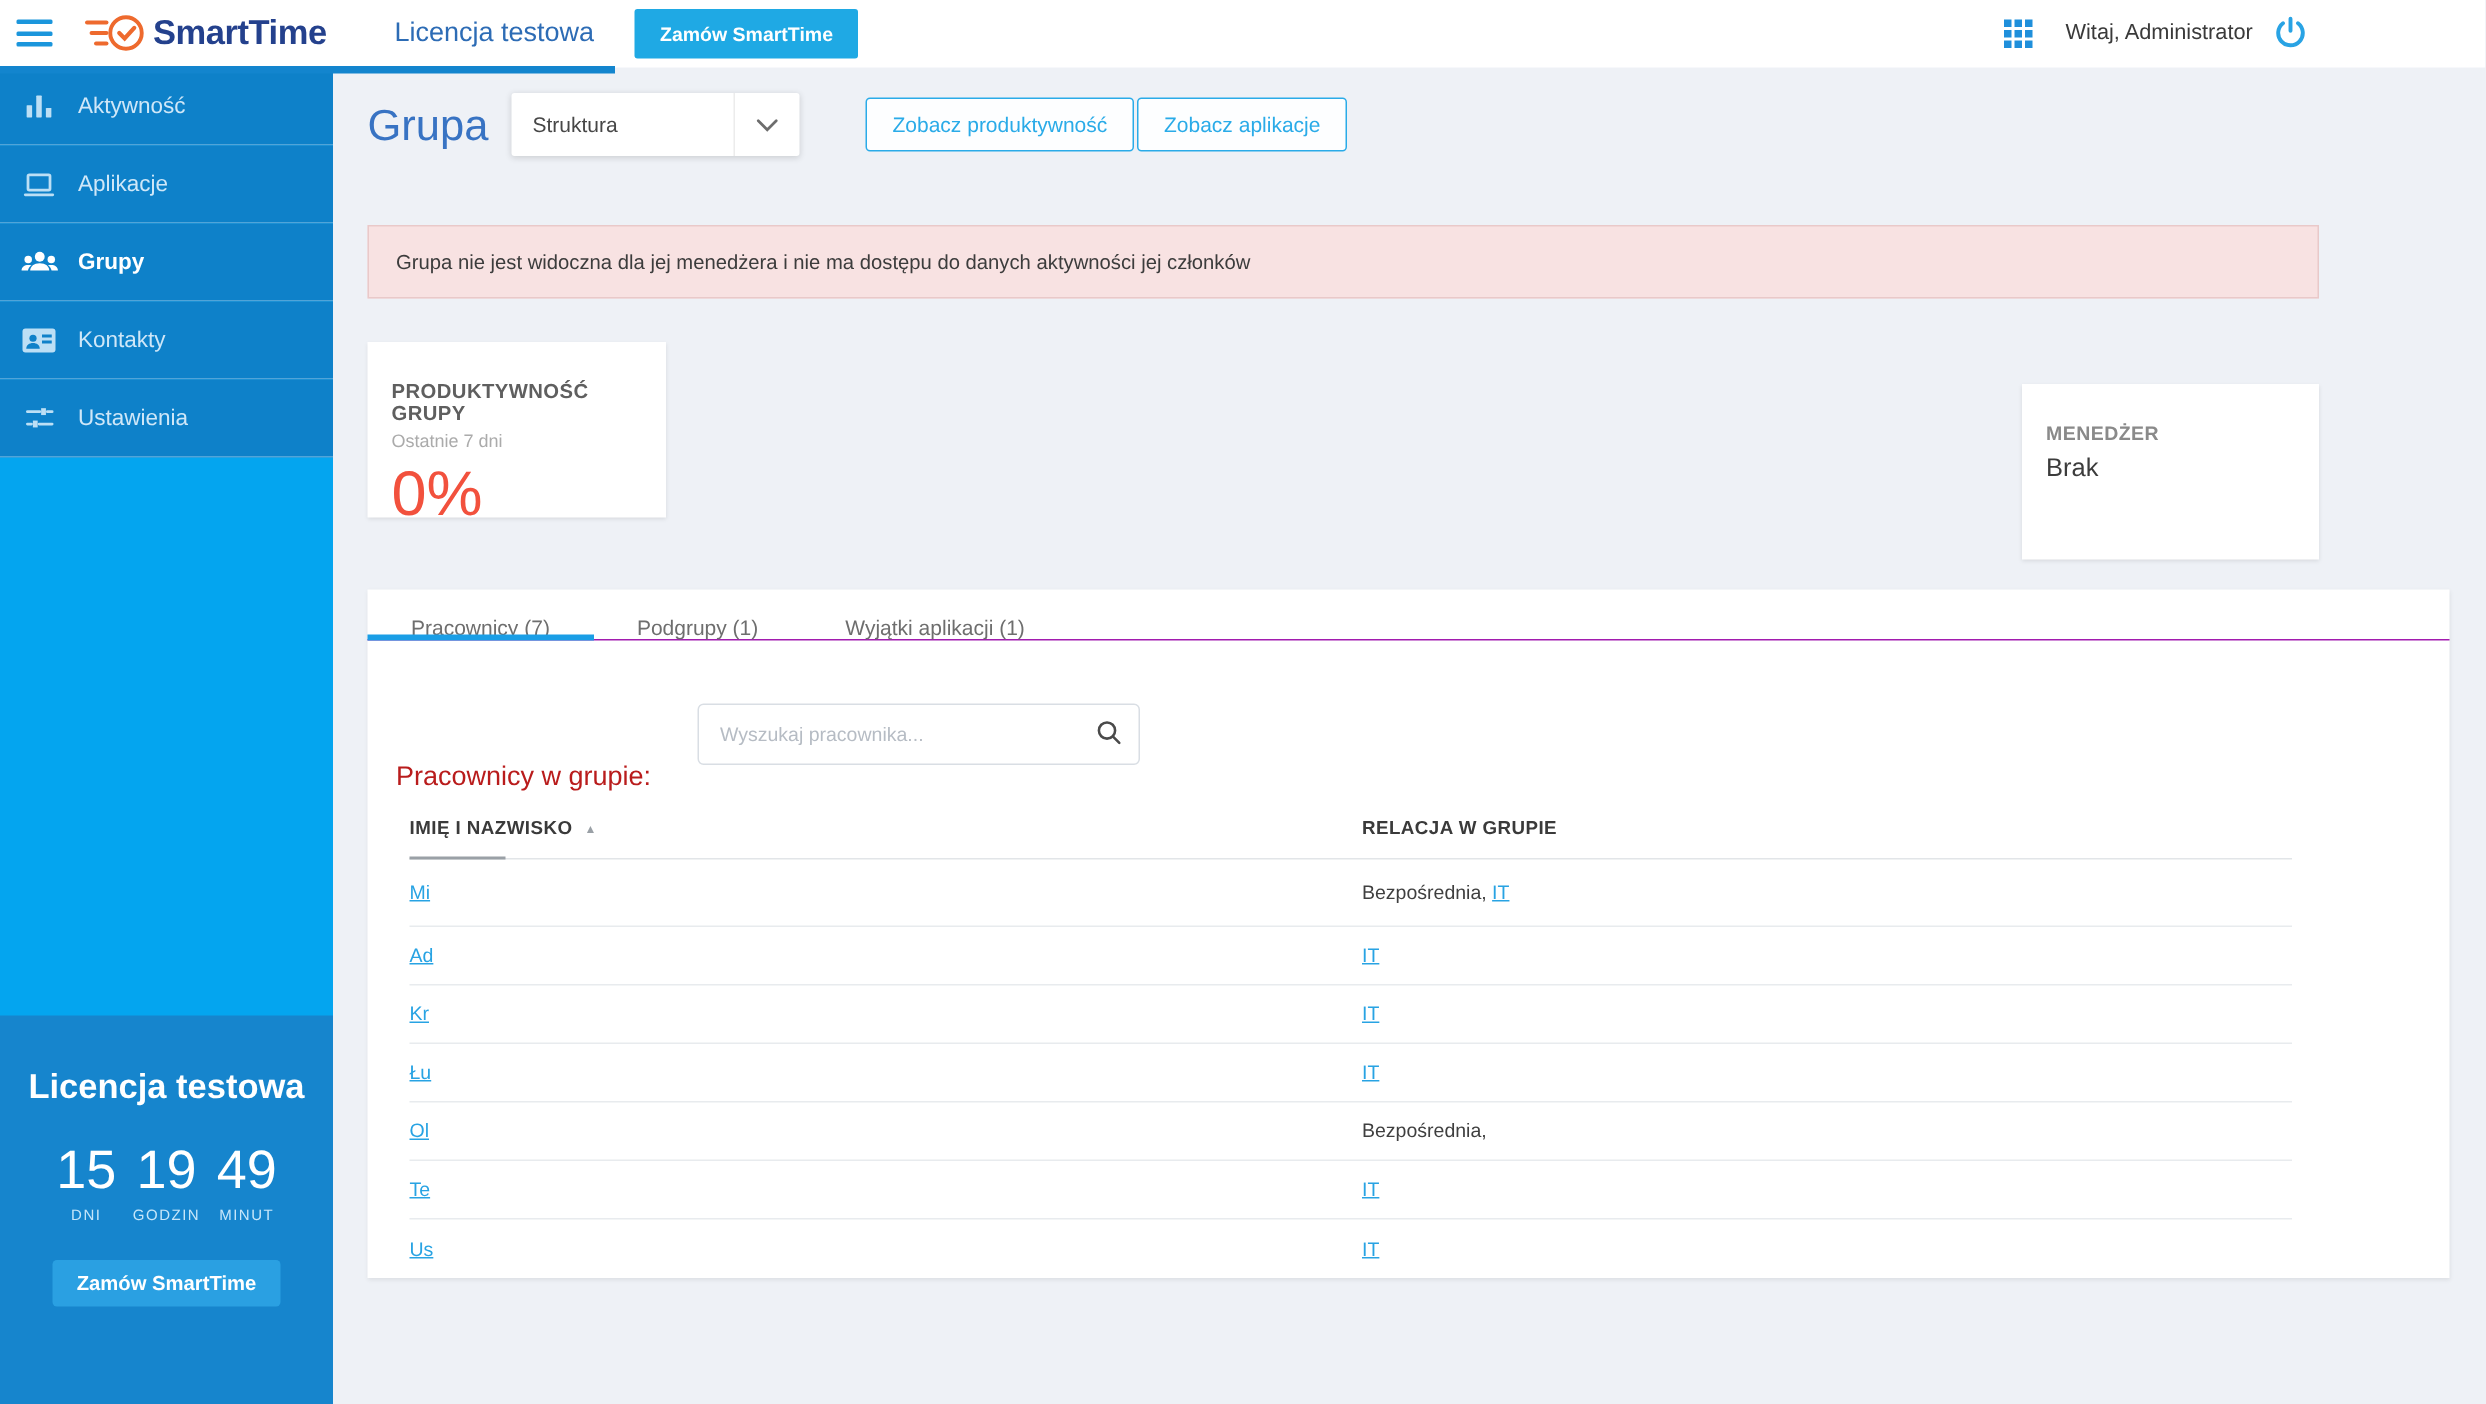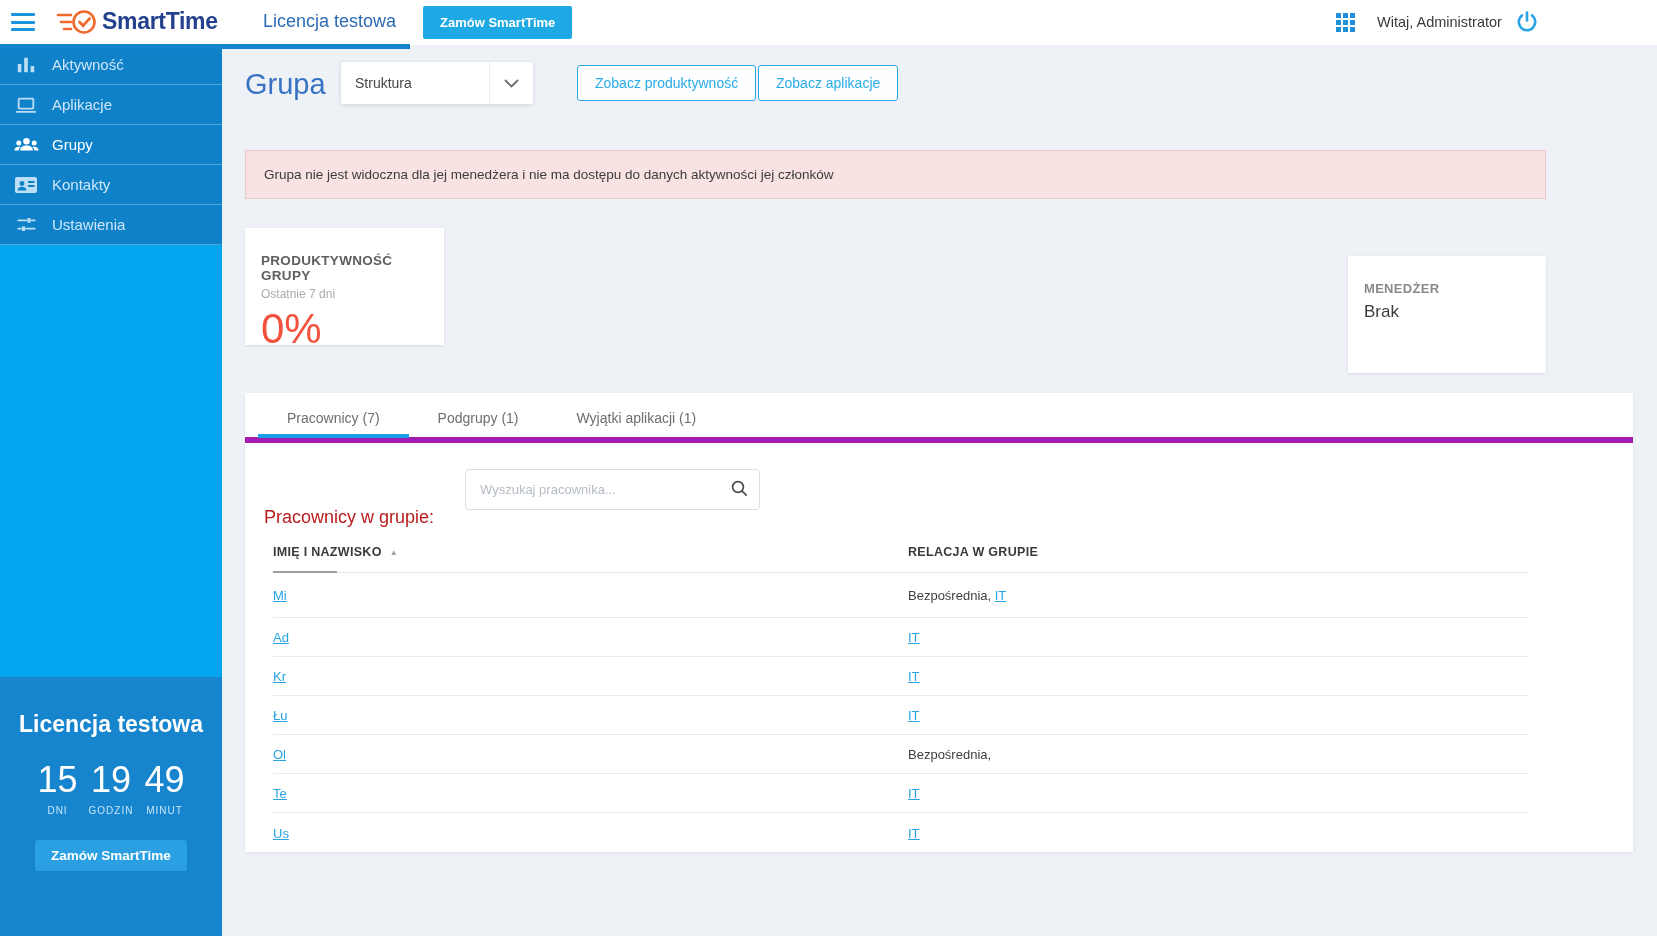--- a/index.html
+++ b/index.html
@@ -15,24 +15,24 @@
   .top-license { position:absolute; left:263px; top:11px; font-size:18px; color:#2d6cb5; }
   .top-order-btn { position:absolute; left:423px; top:6px; height:33px; padding:0 17px; background:#1fa9e4; color:#fff; font-size:13px; font-weight:bold; border:none; border-radius:2px; line-height:33px; cursor:pointer; }
   .grid-icon { position:absolute; left:1336px; top:13px; width:19px; height:19px; display:grid; grid-template-columns:repeat(3,5px); grid-template-rows:repeat(3,5px); gap:2px; cursor:pointer; }
   .grid-icon i { background:#1f8fdb; }
   .greeting { position:absolute; left:1377px; top:14px; font-size:14.5px; color:#3a3a3a; }
   .power-icon { position:absolute; left:1514px; top:9px; cursor:pointer; }
   .progress-bar { position:absolute; left:0; top:44px; width:410px; height:5px; background:#1385ce; z-index:6; }
 
   
   .sidebar { position:absolute; left:0; top:45px; width:222px; height:891px; background:#04a5ef; }
-  .nav-item { height:40px; background:#0e81c9; border-bottom:1px solid rgba(255,255,255,0.28); display:flex; align-items:center; padding-left:13px; cursor:pointer; }
+  .nav-item { height:52px; background:#0e81c9; border-bottom:1px solid rgba(255,255,255,0.28); display:flex; align-items:center; padding-left:13px; cursor:pointer; }
   .nav-icon { width:26px; height:24px; color:#bcdff5; display:flex; align-items:center; justify-content:center; }
   .nav-label { margin-left:13px; font-size:15px; color:#cfe7f8; }
-  .nav-item.active .nav-label { color:#ffffff; font-weight:normal; }
+  .nav-item.active .nav-label { color:#ffffff; font-weight:bold; }
   .nav-item.active .nav-icon { color:#ffffff; }
 
   .license-box { position:absolute; left:0; bottom:0; width:222px; height:259px; background:#1685cd; text-align:center; color:#fff; }
   .license-title { margin-top:34px; font-size:23px; font-weight:bold; }
   .countdown { display:flex; justify-content:center; gap:11px; margin-top:24px; }
   .count-unit .val { font-size:36px; font-weight:300; line-height:1; }
   .count-unit .lbl { font-size:10px; letter-spacing:1px; color:#c6e6fa; margin-top:7px; }
   .license-order-btn { margin-top:24px; width:152px; height:31px; background:#2aa0e2; border:none; border-radius:3px; color:#fff; font-size:13.5px; font-weight:bold; cursor:pointer; }
 
   
@@ -51,21 +51,21 @@
   .card-productivity { left:23px; width:199px; }
   .card-manager { left:1126px; width:198px;margin-top:28px; }
   .card-title { font-size:13.5px; font-weight:bold; color:#5f5f5f; letter-spacing:0.3px; }
   .card-sub { font-size:12px; color:#ababab; margin-top:4px; }
   .card-value-red { font-size:42px; color:#f2513d; margin-top:7px; line-height:1; }
   .card-title-gray { font-size:13px; font-weight:bold; color:#8a8a8a; letter-spacing:0.3px; }
   .card-value-dark { font-size:17px; color:#3c3c3c; margin-top:6px; }
 
   
   .panel { position:absolute; left:23px; top:348px; width:1388px; height:459px; background:#fff; box-shadow:0 1px 3px rgba(0,0,0,0.08); }
-  .tabs { height:50px; border-bottom:6px solid #a21caf; display:flex; padding-left:13px; }
+  .tabs { height:34px; border-bottom:1px solid #a21caf; display:flex; }
   .tab { position:relative; padding:0 29px; line-height:50px; font-size:14px; color:#6e6e6e; cursor:pointer; }
   .tab.active::after { content:""; position:absolute; left:0; right:0; bottom:-1px; height:4px; background:#1a9ee6; }
 
   .search-row-label { position:absolute; left:19px; top:86px; font-size:18px; color:#b91c1c;margin-top:28px; }
   .search-input-wrap { position:absolute; left:220px; top:76px; width:295px; height:41px; }
   .search-input { width:100%; height:100%; border:1px solid #d9dee4; border-radius:4px; padding:0 40px 0 14px; font-size:13px; color:#444; font-family:"Liberation Sans",sans-serif; }
   .search-input::placeholder { color:#b6bcc4; }
   .search-icon { position:absolute; right:12px; top:11px; color:#4a4a4a; cursor:pointer; }
 
   .table { position:absolute; left:28px; right:105px; top:152px; }

